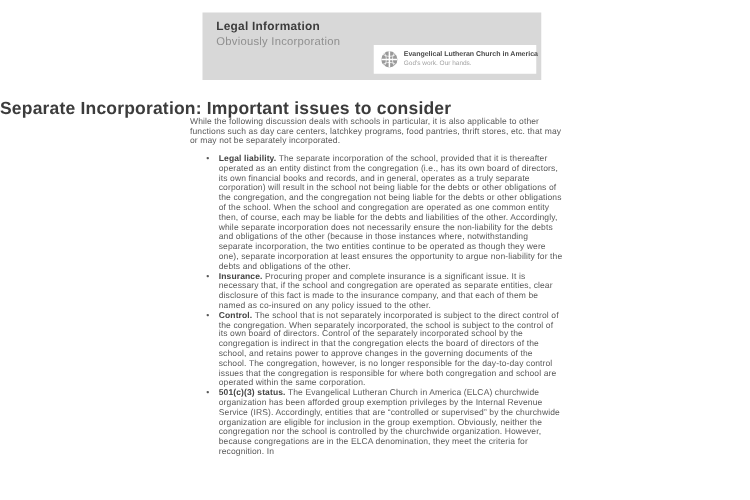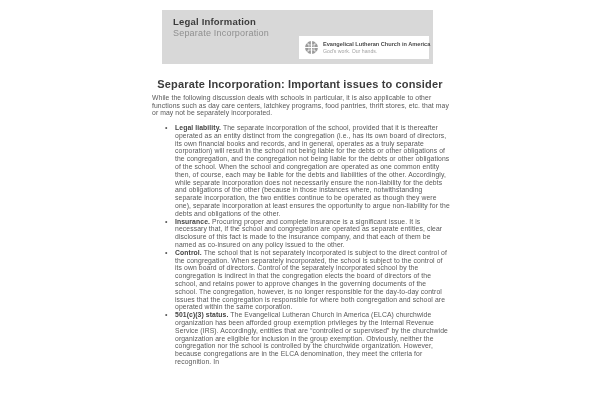--- a/index.html
+++ b/index.html
@@ -85,22 +85,22 @@
     white-space: nowrap;
     line-height: 6px;
   }
 
   
   .doc-title {
     position: absolute;
     left: 0;
     right: 0;
     top: 78px;
-    text-align: center;
-    font-size: 11px;
+    text-align: left;
+    font-size: 14px;
     font-weight: bold;
     letter-spacing: 0.15px;
     color: #3c3c3c;
   }
   .intro {
     position: absolute;
     left: 152px;
     top: 94px;
     width: 298px;
     margin: 0;
@@ -140,21 +140,21 @@
     color: #444444;
   }
 </style>
 </head>
 <body>
 
 <div class="canvas">
 
   <div class="header-band">
     <div class="header-title">Legal Information</div>
-    <div class="header-subtitle">Separate Incorporation</div>
+    <div class="header-subtitle">Obviously Incorporation</div>
   </div>
 
   <div class="logo-box">
     <span class="logo-icon">
       <svg viewBox="0 0 20 20" width="15" height="15">
         <circle cx="10" cy="10" r="8.6" fill="#9a9a9a"></circle>
         <path d="M10 1.4 V18.6 M1.4 10 H18.6" stroke="#ffffff" stroke-width="1.6" fill="none"></path>
         <path d="M3.2 4.6 C6.5 7.4 13.5 7.4 16.8 4.6 M3.2 15.4 C6.5 12.6 13.5 12.6 16.8 15.4 M4.6 3.2 C7.4 6.5 7.4 13.5 4.6 16.8 M15.4 3.2 C12.6 6.5 12.6 13.5 15.4 16.8" stroke="#ffffff" stroke-width="0.8" fill="none"></path>
       </svg>
     </span>

